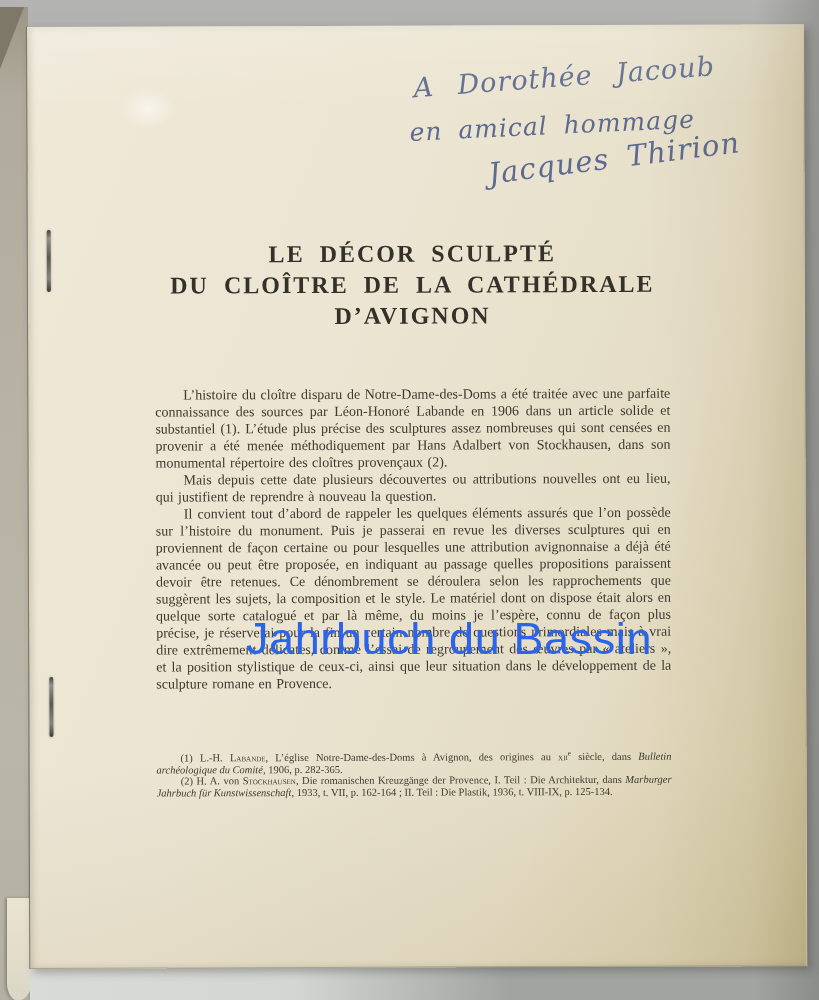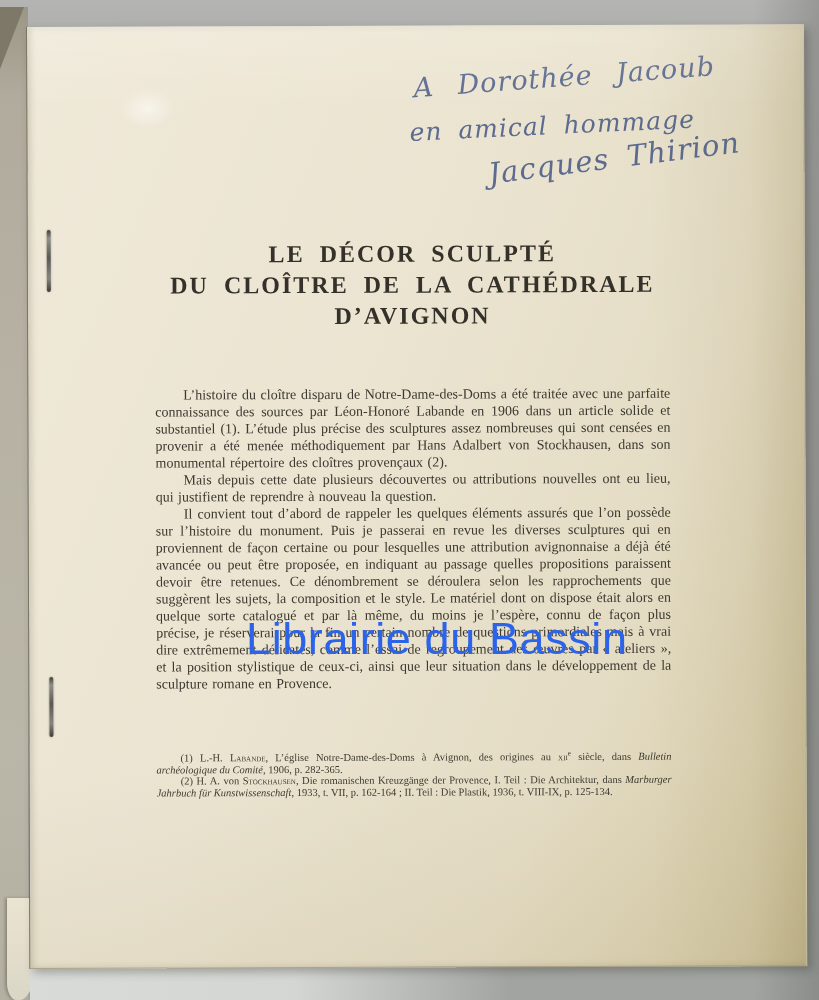--- a/index.html
+++ b/index.html
@@ -94,15 +94,15 @@
       <p>Mais depuis cette date plusieurs découvertes ou attributions nouvelles ont eu lieu, qui justifient de reprendre à nouveau la question.</p>
       <p>Il convient tout d’abord de rappeler les quelques éléments assurés que l’on possède sur l’histoire du monument. Puis je passerai en revue les diverses sculptures qui en proviennent de façon certaine ou pour lesquelles une attribution avignonnaise a déjà été avancée ou peut être proposée, en indiquant au passage quelles propositions paraissent devoir être retenues. Ce dénombrement se déroulera selon les rapprochements que suggèrent les sujets, la composition et le style. Le matériel dont on dispose était alors en quelque sorte catalogué et par là même, du moins je l’espère, connu de façon plus précise, je réserverai pour la fin un certain nombre de questions primordiales mais à vrai dire extrêmement délicates, comme l’essai de regroupement des œuvres par « ateliers », et la position stylistique de ceux-ci, ainsi que leur situation dans le développement de la sculpture romane en Provence.</p>
     </div>
 
     <div class="footnotes">
       <p><span>(1) L.-H. </span><span class="sc">Labande</span><span>, L’église Notre-Dame-des-Doms à Avignon, des origines au </span><span class="sc">xii</span><span class="sup">e</span><span> siècle, dans </span><span class="i">Bulletin archéologique du Comité</span><span>, 1906, p. 282-365.</span></p>
       <p><span>(2) H. A. von </span><span class="sc">Stockhausen</span><span>, Die romanischen Kreuzgänge der Provence, I. Teil : Die Architektur, dans </span><span class="i">Marburger Jahrbuch für Kunstwissenschaft</span><span>, 1933, t. VII, p. 162-164 ; II. Teil : Die Plastik, 1936, t. VIII-IX, p. 125-134.</span></p>
     </div>
   </div>
 
-  <div class="watermark" style="color: rgb(43, 99, 233);">Librairie du Bassin</div>
+  <div class="watermark" style="color: rgb(43, 99, 233);">Jahrbuch du Bassin</div>
 
 </div>
 
 </body></html>

